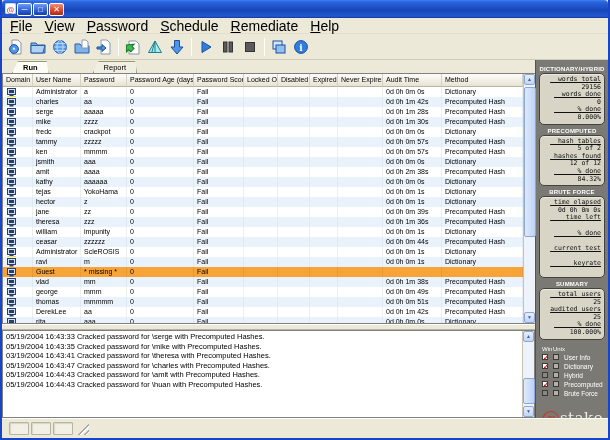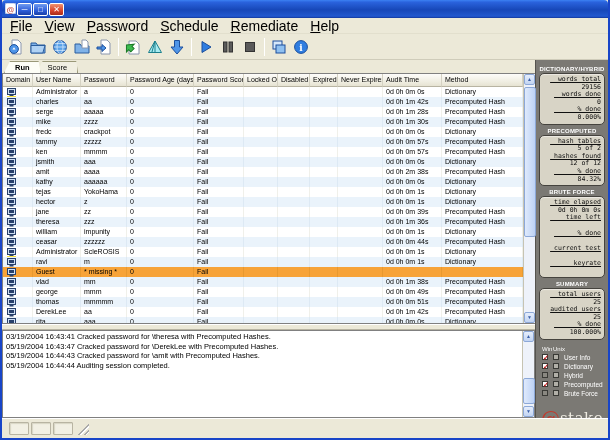--- a/index.html
+++ b/index.html
@@ -25,21 +25,21 @@
   
   .toolbar{height:26px;flex:0 0 26px;display:flex;align-items:center;background:#ECE9D8;
     border-bottom:1px solid #cfccba;padding-left:3px;}
   .tool{width:22px;height:22px;border:none;background:transparent;padding:2px;margin:0;display:flex;
     align-items:center;justify-content:center;}
   .tsep{width:1px;height:18px;background:#b9b6a2;border-right:1px solid #fff;margin:0 3px;}
   
   .mainrow{flex:1;display:flex;min-height:0;}
   .leftcol{width:533px;flex:0 0 533px;display:flex;flex-direction:column;min-height:0;}
   
-  .tabbar{height:13px;flex:0 0 13px;display:flex;align-items:flex-end;background:#ECE9D8;padding-left:2px;}
+  .tabbar{height:13px;flex:0 0 13px;display:flex;align-items:flex-end;background:#ECE9D8;padding-left:10px;gap:48px;}
   .tab{font-size:7.5px;padding:0 10px;height:12px;line-height:12px;color:#000;
     background:#f1efe2;border:1px solid #9a9878;border-bottom:none;
     clip-path:polygon(6px 0,calc(100% - 2px) 0,100% 100%,0 100%);margin-right:-4px;}
   .tab.active{background:#fdfdf6;font-weight:bold;z-index:2;}
   
   .tablewrap{flex:1;display:flex;min-height:0;border:1px solid #808080;border-right:none;background:#fff;}
   .tcols{flex:1;display:flex;flex-direction:column;min-width:0;overflow:hidden;}
   .thead{height:13px;flex:0 0 13px;display:flex;}
   .hcell{font-size:7px;line-height:12px;padding-left:3px;color:#000;white-space:nowrap;overflow:hidden;
     background:linear-gradient(180deg,#fdfcfa,#eeecdf 70%,#e6e3d2);
@@ -207,21 +207,21 @@
           <text x="8" y="11.5" text-anchor="middle" font-size="9" fill="#fff" font-family="DejaVu Serif,serif" font-weight="bold">i</text>
         </svg>
       </button>
     </div>
 
   <div class="mainrow">
 
     <div class="leftcol">
       <div class="tabbar" id="tabbar">
           <div class="tab active">Run</div>
-          <div class="tab">Score</div>
+          <div class="tab">Report</div>
         </div>
 
       <div class="tablewrap">
         <div class="tcols">
           <div class="thead" id="thead">
               <span class="hcell" style="width: 30px;">Domain</span>
               <span class="hcell" style="width: 48px;">User Name</span>
               <span class="hcell" style="width: 46px;">Password</span>
               <span class="hcell" style="width: 67px;">Password Age (days)</span>
               <span class="hcell" style="width: 50px;">Password Score</span>
@@ -697,24 +697,26 @@
             <div class="sthumb" style="top:2px;height:150px;"></div>
           </div>
           <div class="sbtn">▼</div>
         </div>
       </div>
 
       <div class="splitter"></div>
 
       <div class="logwrap">
         <div class="logbody" id="logbody">
+            <div class="logline">05/19/2004 16:43:33 Cracked password for \serge with Precomputed Hashes.</div>
+            <div class="logline">05/19/2004 16:43:35 Cracked password for \mike with Precomputed Hashes.</div>
             <div class="logline">03/19/2004 16:43:41 Cracked password for \theresa with Precomputed Hashes.</div>
-            <div class="logline">05/19/2004 16:43:47 Cracked password for \DerekLee with Precomputed Hashes.</div>
+            <div class="logline">05/19/2004 16:43:47 Cracked password for \charles with Precomputed Hashes.</div>
             <div class="logline">05/19/2004 16:44:43 Cracked password for \amit with Precomputed Hashes.</div>
-            <div class="logline">05/19/2004 16:44:44 Auditing session completed.</div>
+            <div class="logline">05/19/2004 16:44:43 Cracked password for \huan with Precomputed Hashes.</div>
           </div>
         <div class="vscroll">
           <div class="sbtn">▲</div>
           <div class="strack">
             <div class="sthumb" style="bottom:2px;height:26px;"></div>
           </div>
           <div class="sbtn">▼</div>
         </div>
       </div>
     </div>

